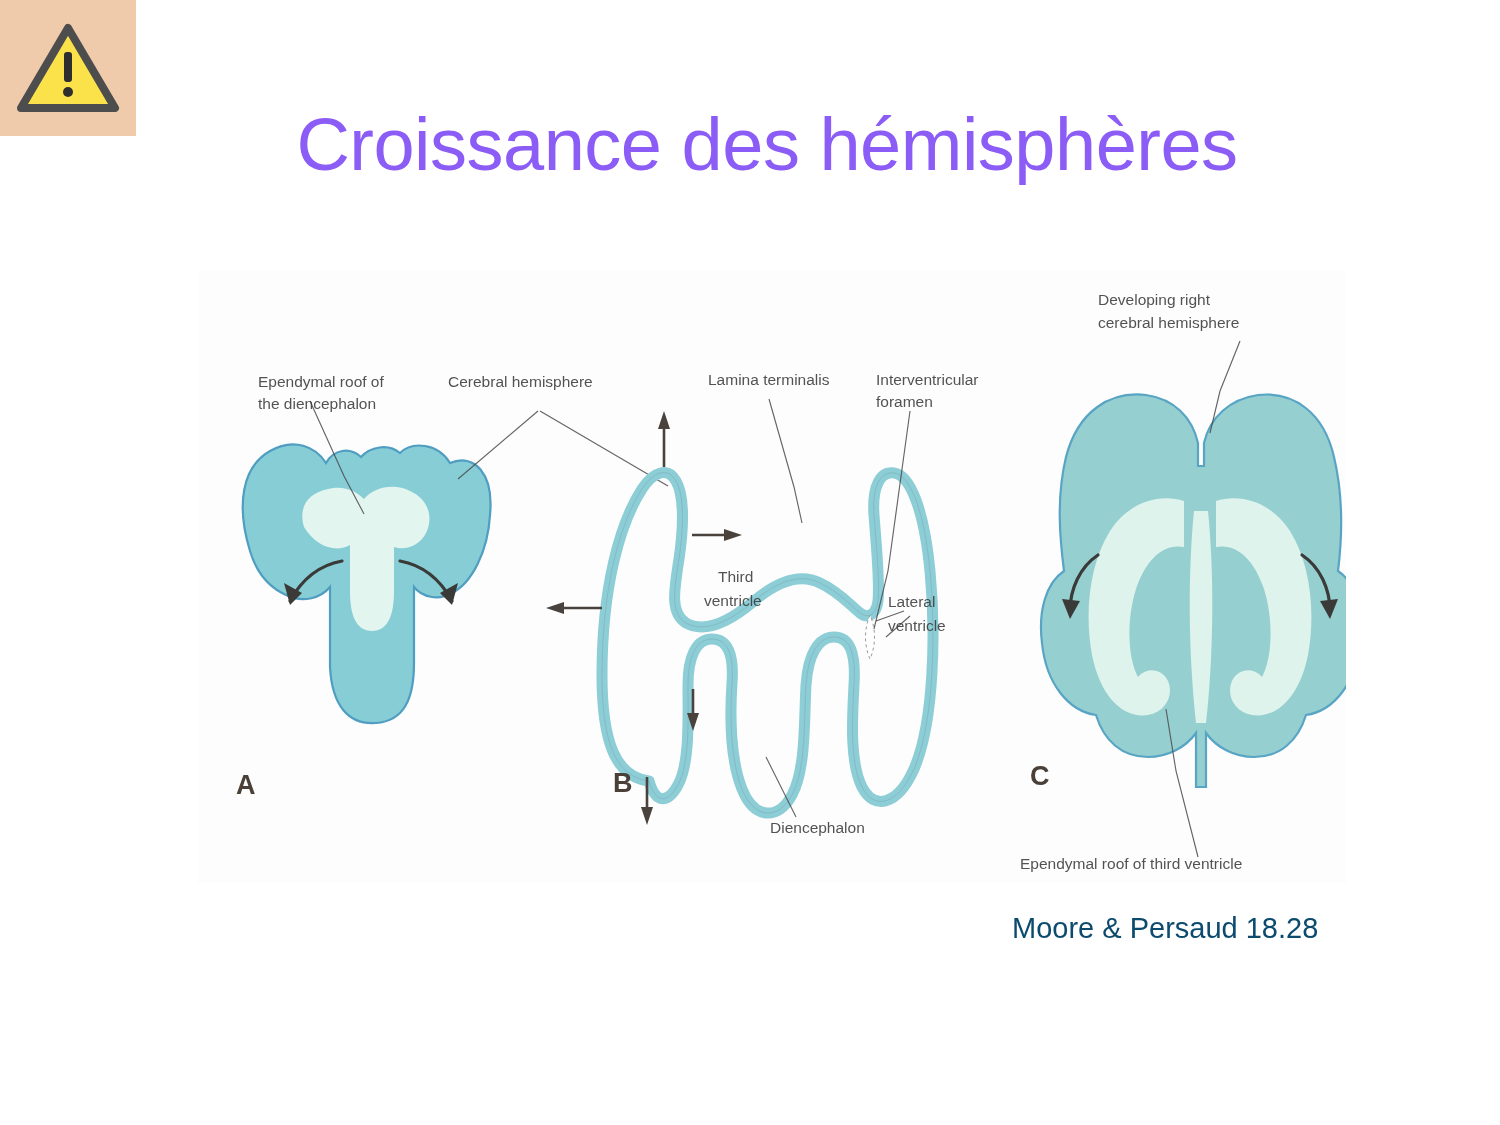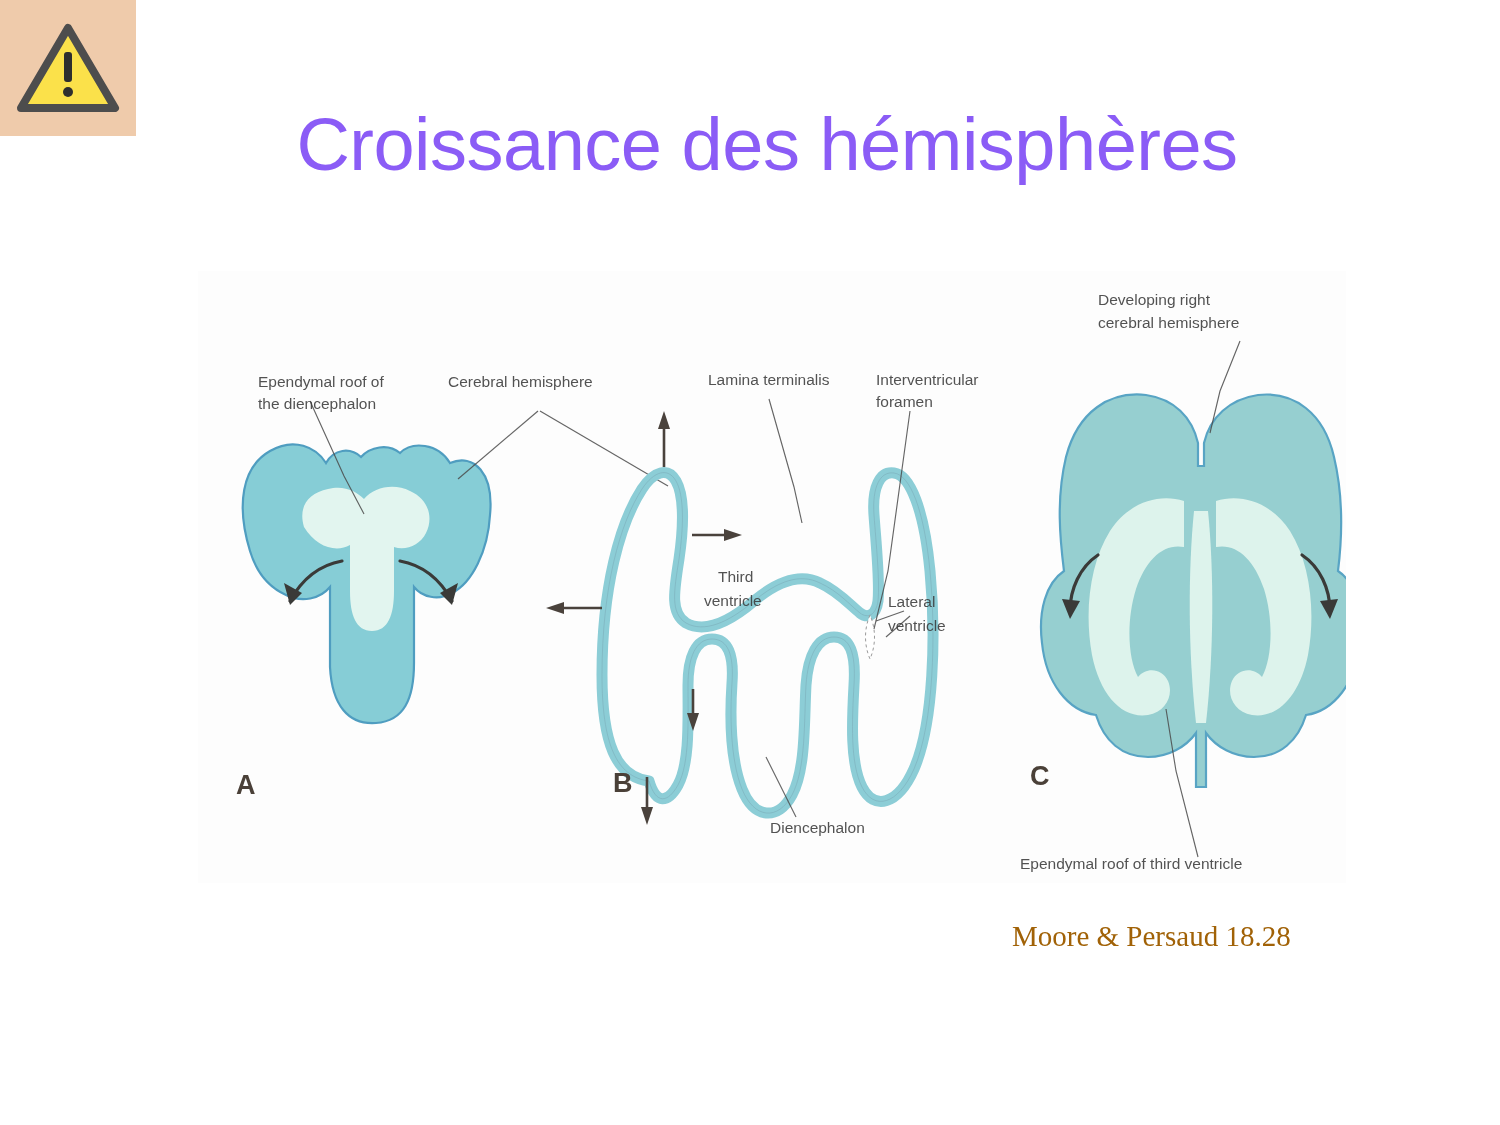--- a/index.html
+++ b/index.html
@@ -121,25 +121,24 @@
     stroke: #7badb8;
     stroke-width: 0.9;
     opacity: .65;
   }
 
   
   #attribution {
     position: absolute;
     left: 1012px;
     top: 912px;
-    font-family: Liberation Serif, serif;
+    font-family: Liberation Sans, sans-serif;
     font-size: 29px;
-    color: #a16207;
+    color: #0c4a6e;
     white-space: nowrap;
-    margin-top: 8px;
   }
 </style>
 </head>
 <body>
 
 <div id="warning-badge">
   <span>
     <svg width="104" height="92" viewBox="0 0 104 92" aria-hidden="true">
       <path d="M52 6 L99 86 L5 86 Z" fill="#fbe14a" stroke="#4d4d4d" stroke-width="8" stroke-linejoin="round"></path>
       <rect x="48" y="30" width="8" height="30" rx="3" fill="#2e2e2e"></rect>

